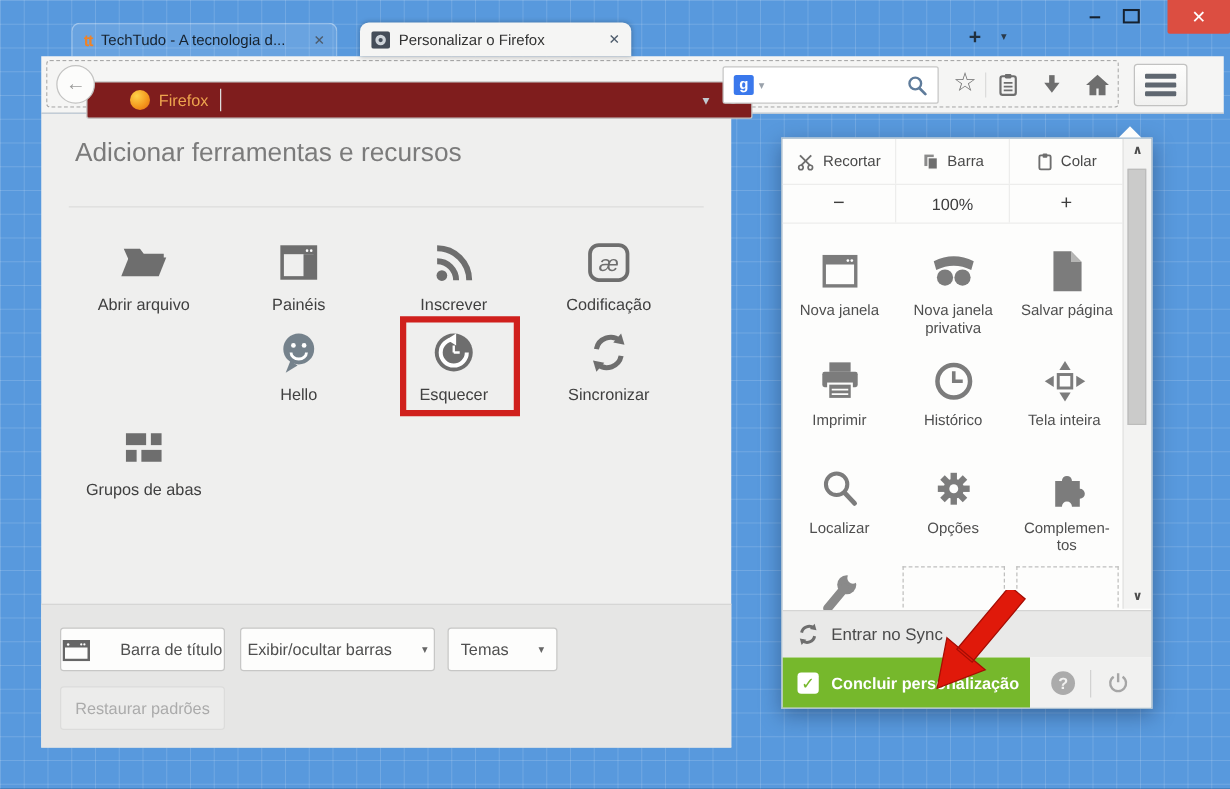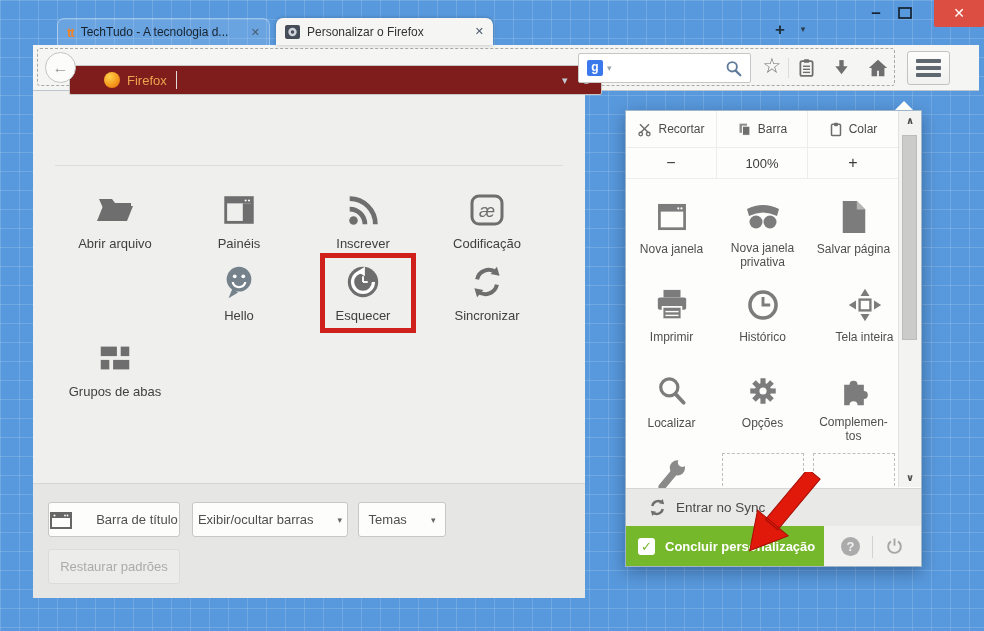--- a/index.html
+++ b/index.html
@@ -18,21 +18,21 @@
   
   .win-min{left:866px;top:6px;width:20px;height:18px;color:#15212f;font-size:17px;font-weight:bold;text-align:center;line-height:14px;}
   .win-max{left:898px;top:7px;}
   .win-close{left:934px;top:0;width:50px;height:27px;background:#dc4e41;color:#fff;
     font-size:14px;font-weight:bold;text-align:center;line-height:26px;border-radius:0 0 2px 2px;}
   
   .tab{position:absolute;top:18px;height:27px;border-radius:7px 7px 0 0;display:flex;align-items:center;
     padding:0 9px;font-size:12px;}
   .tab-inactive{left:57px;width:213px;background:rgba(255,255,255,.10);
     border:1px solid rgba(255,255,255,.35);border-bottom:none;color:#16222e;}
-  .tab-active{left:276px;width:217px;background:#f5f5f4;color:#333;z-index:2;
+  .tab-active{left:288px;width:217px;background:#f5f5f4;color:#333;z-index:2;
     box-shadow:0 0 4px rgba(0,0,0,.25);}
   .tab .t-title{flex:1;white-space:nowrap;overflow:hidden;margin:0 7px;}
   .tab .t-close{font-size:11px;font-weight:bold;color:#4d5b6b;}
   .tt-favicon{font-weight:bold;font-size:13px;color:#f08326;letter-spacing:-1px;line-height:13px;}
   .newtab{left:770px;top:20px;font-size:17px;font-weight:bold;color:#20303f;width:20px;text-align:center;}
   .tablist{left:795px;top:24px;font-size:9px;color:#2a3a4a;width:16px;text-align:center;}
   
   .toolbar{left:33px;top:45px;width:946px;height:46px;background:#f5f5f4;border-bottom:1px solid #bcc5ce;z-index:1;}
   .dashed-zone{left:4px;top:3px;width:858px;height:38px;border:1px dashed #a9a9a9;border-radius:3px;}
   .backbtn{left:12px;top:7px;width:31px;height:31px;border-radius:50%;background:#fcfcfb;
@@ -88,21 +88,21 @@
   .zcell:first-child{border-left:none;}
   .zlevel{font-size:13px;}
   .pitem{position:absolute;width:91px;text-align:center;}
   .picon{height:44px;display:flex;align-items:center;justify-content:center;}
   .plabel{font-size:12px;color:#4f4f4f;line-height:1.2;white-space:pre-line;display:inline-block;margin-top:2px;}
   .slot{position:absolute;width:82px;height:48px;border:1px dashed #bfbfbe;top:342px;}
   .sbar{position:absolute;right:0;top:0;width:23px;height:376px;background:#f3f3f2;border-left:1px solid #e2e2e1;}
   .scaret{position:absolute;left:0;width:22px;text-align:center;font-size:10px;font-weight:bold;color:#4c4c4c;}
   .sthumb{position:absolute;left:3px;top:24px;width:15px;height:205px;background:#cbcbca;border:1px solid #bcbcbb;}
   .syncrow{position:absolute;left:0;top:377px;width:295px;height:38px;background:#e9e9e8;
-    border-top:1px solid #d5d5d4;display:flex;align-items:center;gap:9px;padding-left:22px;
+    border-top:1px solid #d5d5d4;display:flex;align-items:center;gap:9px;padding-left:11px;
     font-size:13.5px;color:#4a4a4a;}
   .donebtn{position:absolute;left:0;top:415px;width:198px;height:41px;background:#76b82c;
     display:flex;align-items:center;gap:10px;padding-left:12px;}
   .chk{width:17px;height:17px;background:#fff;border-radius:3px;color:#76b82c;font-weight:bold;
     font-size:13px;text-align:center;line-height:17px;}
   .donelabel{color:#fff;font-weight:bold;font-size:13px;}
   .panelend{position:absolute;left:198px;top:415px;width:97px;height:41px;background:#f1f1f0;
     display:flex;align-items:center;justify-content:center;gap:12px;}
   .helpico{width:19px;height:19px;border-radius:50%;background:#ababab;color:#f1f1f0;
     font-size:13px;font-weight:bold;text-align:center;line-height:19px;}
@@ -187,20 +187,21 @@
         </svg>
     </div>
     <div class="abs menubtn">
       <span class="menubar"></span>
       <span class="menubar"></span>
       <span class="menubar"></span>
     </div>
   </div>
 
   <div class="abs palette">
+    <div class="abs pal-title">Adicionar ferramentas e recursos</div>
     <div class="abs pal-divider"></div>
 
     <div class="citem" style="left:20px;top:96px;">
       <span class="cicon">
         <svg width="42" height="40" viewBox="0 0 40 40">
             <path d="M4 9h13l3 4h16v5H8z" fill="#6e6e6e"></path>
             <path d="M2 31l6-15h30l-6 15z" fill="#6e6e6e"></path>
           </svg>
       </span>
       <span class="clabel">Abrir arquivo</span>
@@ -401,21 +402,21 @@
       </div>
       <div class="pitem" style="left:91px;top:172px;">
         <span class="picon">
           <svg width="36" height="36" viewBox="0 0 40 40">
               <circle cx="20" cy="20" r="14.5" fill="none" stroke="#7c7c7c" stroke-width="4"></circle>
               <path d="M20 11v9h8" stroke="#7c7c7c" stroke-width="3.2" fill="none"></path>
             </svg>
         </span>
         <span class="plabel">Histórico</span>
       </div>
-      <div class="pitem" style="left:193px;top:172px;">
+      <div class="pitem" style="left:180px;top:172px;">
         <span class="picon">
           <svg width="36" height="36" viewBox="0 0 40 40">
               <rect x="14" y="14" width="12" height="12" fill="none" stroke="#7c7c7c" stroke-width="2.6"></rect>
               <path d="M2 20l8-5v10z" fill="#7c7c7c"></path>
               <path d="M38 20l-8-5v10z" fill="#7c7c7c"></path>
               <path d="M20 2l-5 8h10z" fill="#7c7c7c"></path>
               <path d="M20 38l-5-8h10z" fill="#7c7c7c"></path>
             </svg>
         </span>
         <span class="plabel">Tela inteira</span>

